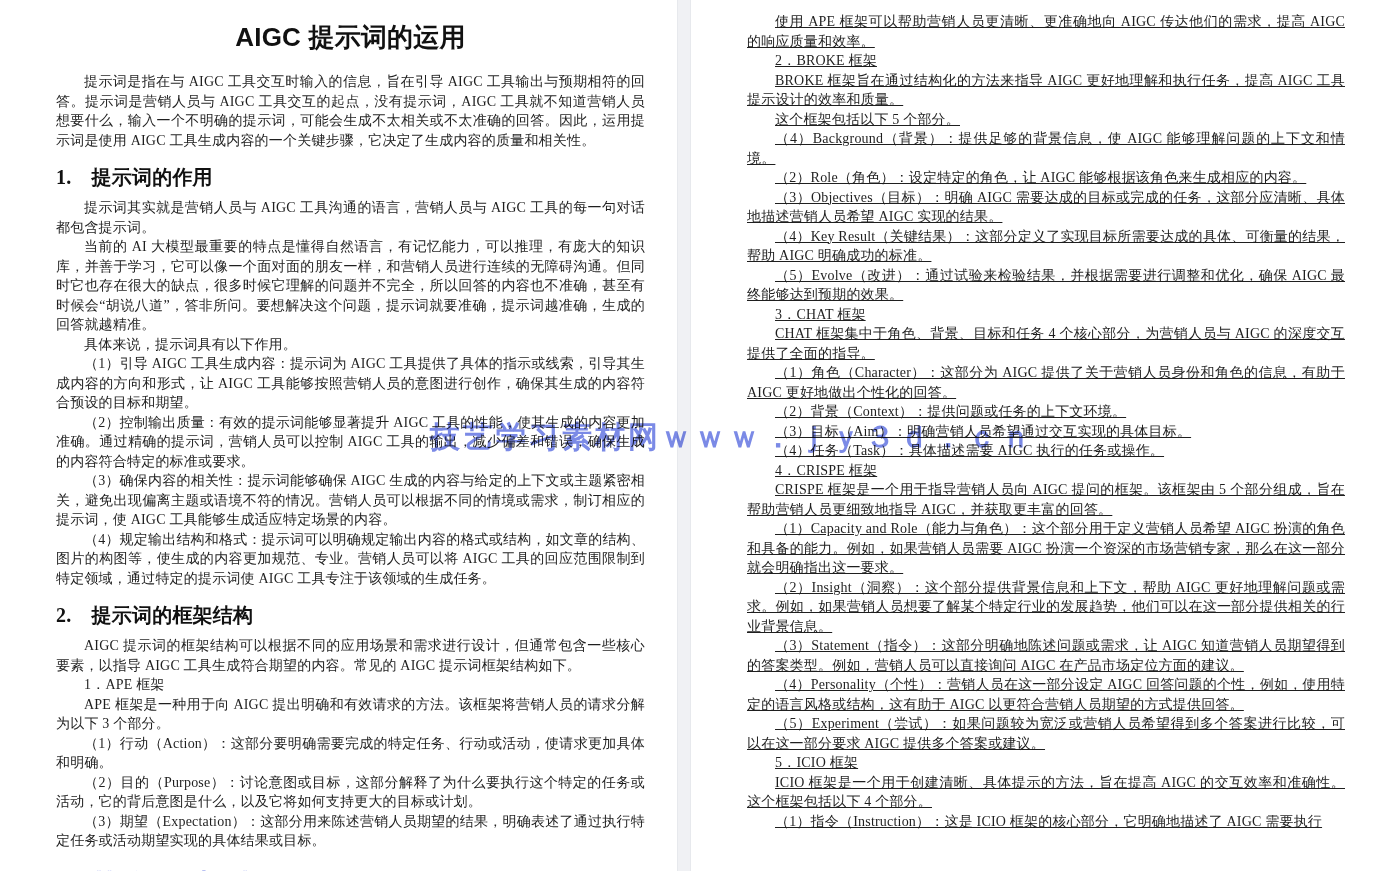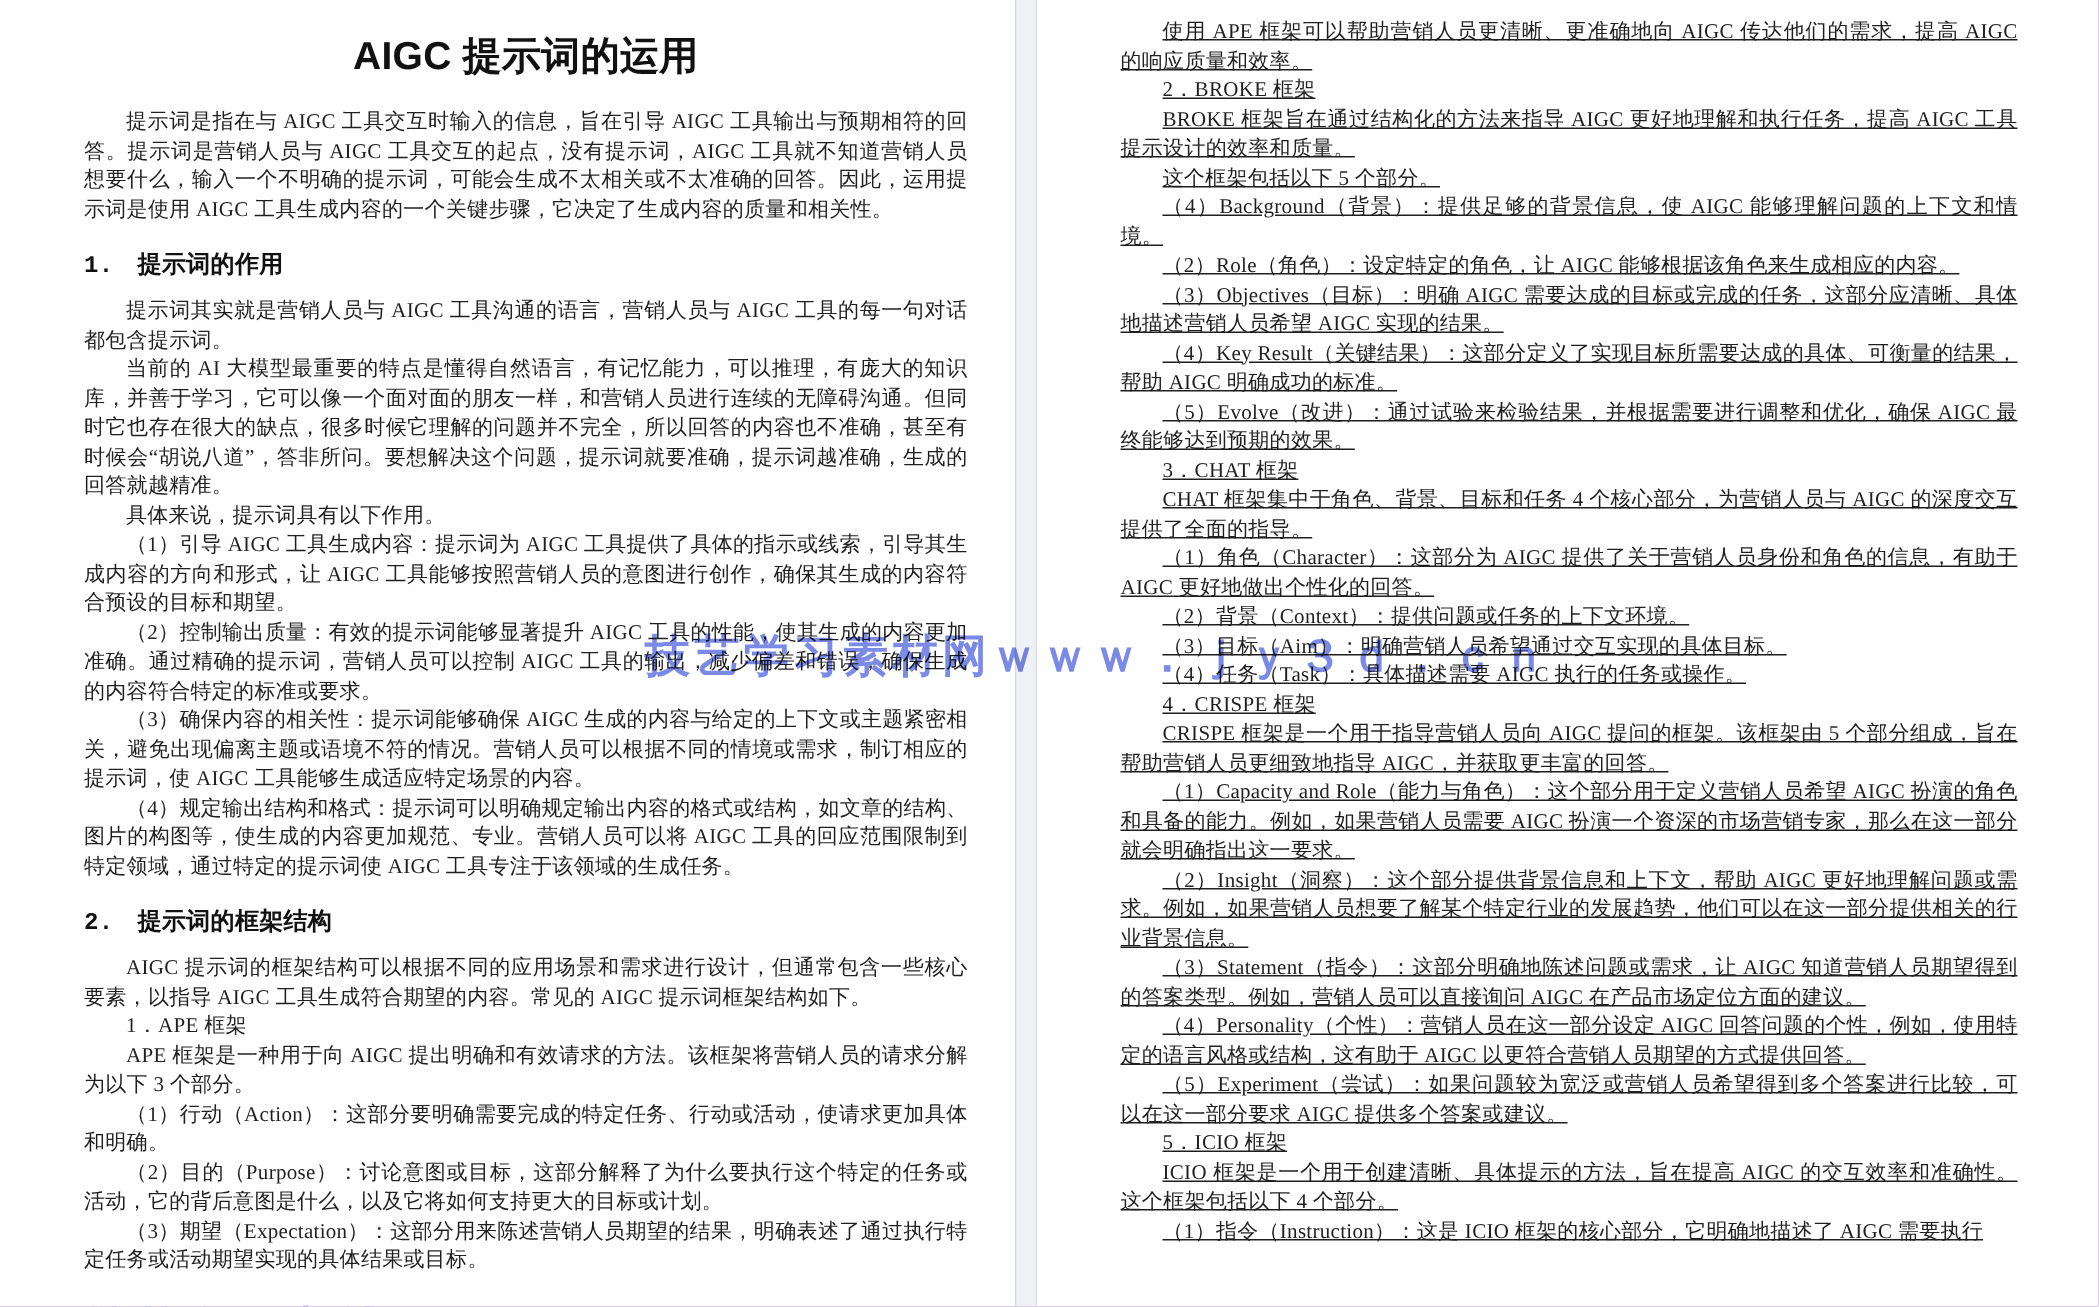--- a/index.html
+++ b/index.html
@@ -1,19 +1,19 @@
 <!DOCTYPE html>
 <html><head>
 <meta charset="utf-8">
 <style>
   html,body{margin:0;padding:0;background:#ffffff;}
   .doc{
     position:relative;
     width:1399px;height:871px;
-    background:#4c1d95;
+    background:#404040;
     overflow:hidden;
     display:flex;
     font-family:"Liberation Serif","DejaVu Serif",serif;
     color:#1f1f1f;
   }
   .page{background:#ffffff;box-sizing:border-box;overflow:hidden;}
   .page-left{width:677px;padding:12px 32px 0 56px;}
   .page-gap{
     width:14px;
     background:#f0f1f4;
@@ -35,23 +35,23 @@
     font-family:"Liberation Sans","DejaVu Sans",sans-serif;
     font-weight:bold;
     font-size:26px;
     line-height:30px;
     text-align:center;
     text-indent:0;
     margin:10px 0 20px 0;
     color:#111;
   }
   .blk.heading{
-    font-family:Liberation Mono, monospace;
+    font-family:Liberation Serif, serif;
     font-weight:bold;
-    font-size:16px;
+    font-size:20px;
     line-height:26px;
     text-indent:0;
     margin:14px 0 8px 0;
     color:#111;
   }
 
   .watermark{
     position:absolute;
     white-space:nowrap;
     font-family:"Liberation Sans","DejaVu Sans",sans-serif;

